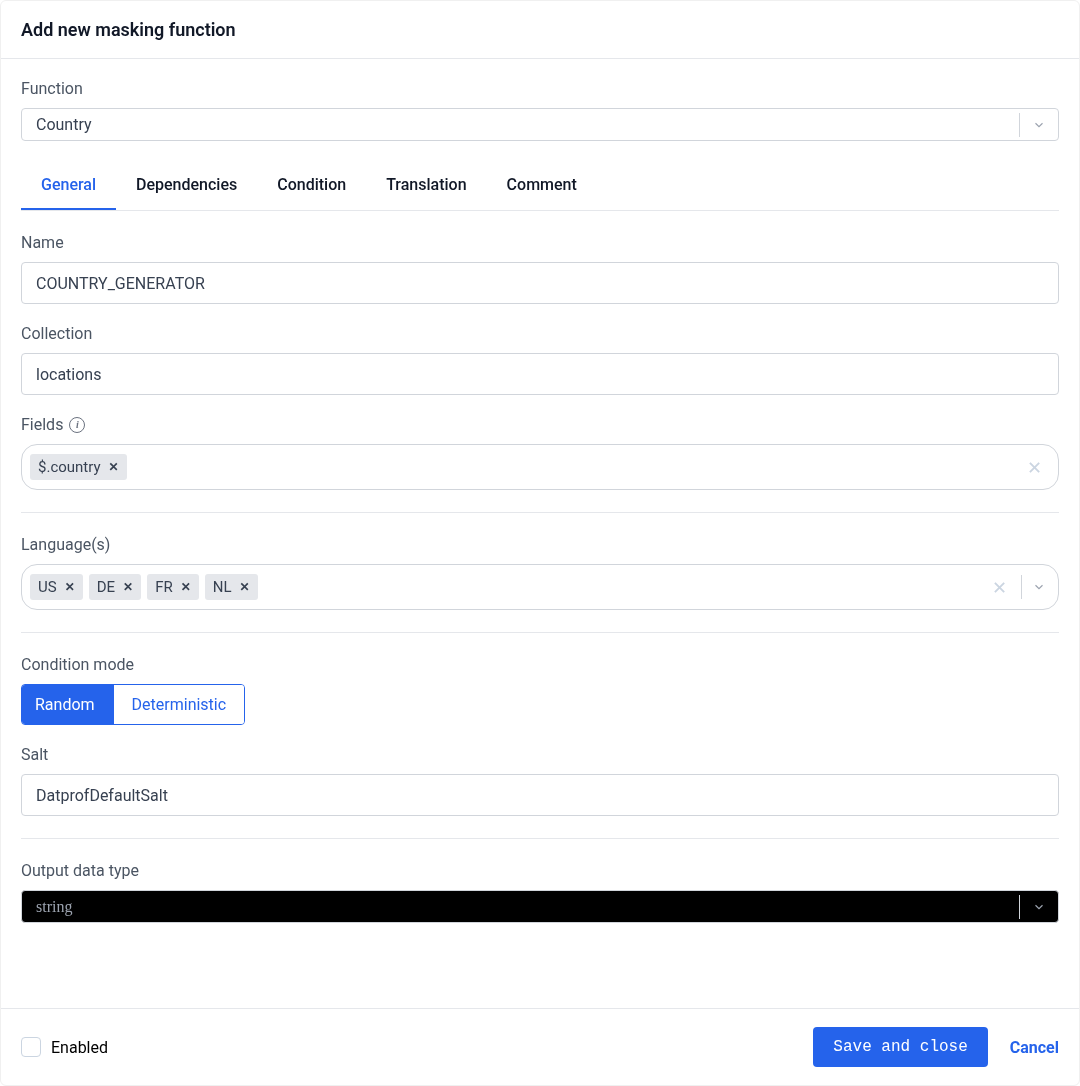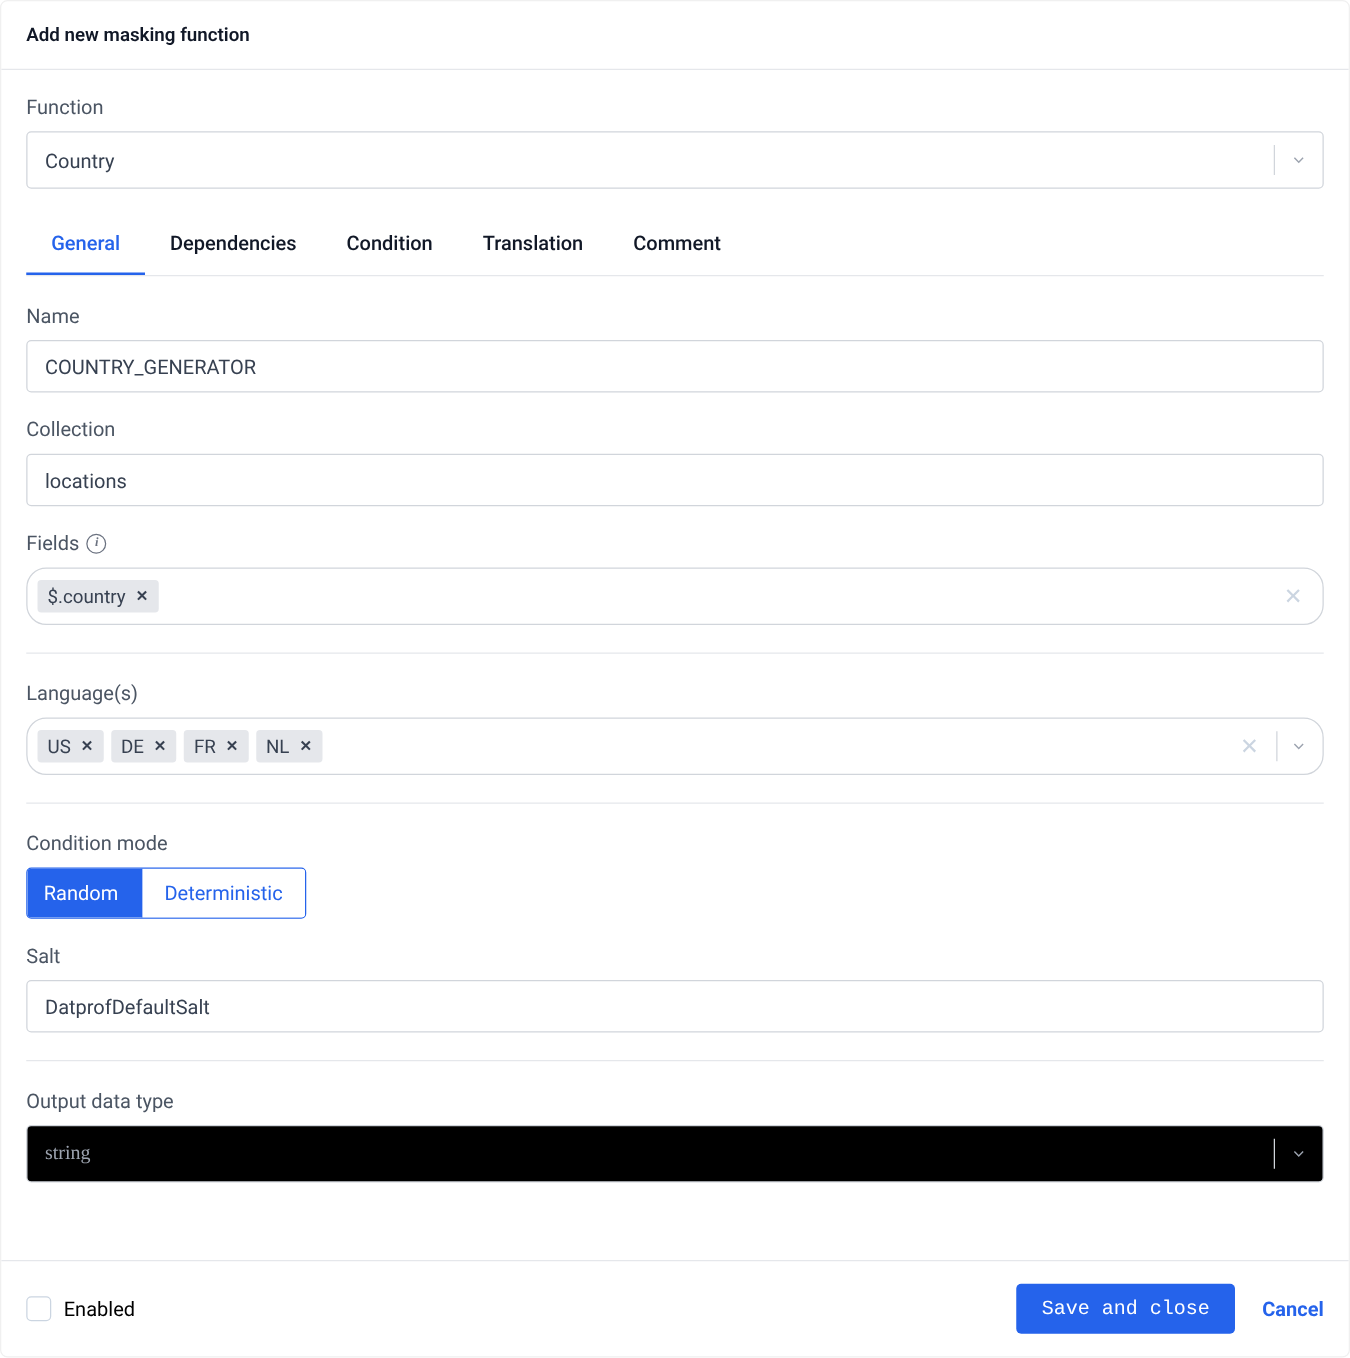--- a/index.html
+++ b/index.html
@@ -17,21 +17,21 @@
       flex-direction: column;
       border-radius: 6px;
       overflow: hidden;
       border: 1px solid #f0f0f0;
     }
     .modal-header {
       padding: 18px 20px;
       border-bottom: 1px solid #e5e7eb;
     }
     .modal-title {
-      font-size: 15px;
+      font-size: 18px;
       font-weight: 600;
       color: #111827;
     }
     .modal-body {
       flex: 1;
       padding: 20px;
       overflow-y: auto;
     }
     .field-group {
       margin-bottom: 20px;
@@ -58,21 +58,21 @@
       font-size: 10px;
       color: #6b7280;
       font-weight: 600;
       font-style: italic;
       font-family: Georgia, serif;
     }
     .select-wrapper {
       position: relative;
       border: 1px solid #d1d5db;
       border-radius: 4px;
-      height: 46px;
+      height: 33px;
       display: flex;
       align-items: center;
       background: #fff;
     }
     .select-wrapper.disabled {
       background: #000000;
       font-family: Liberation Serif, serif;
     }
     .select-value {
       flex: 1;

